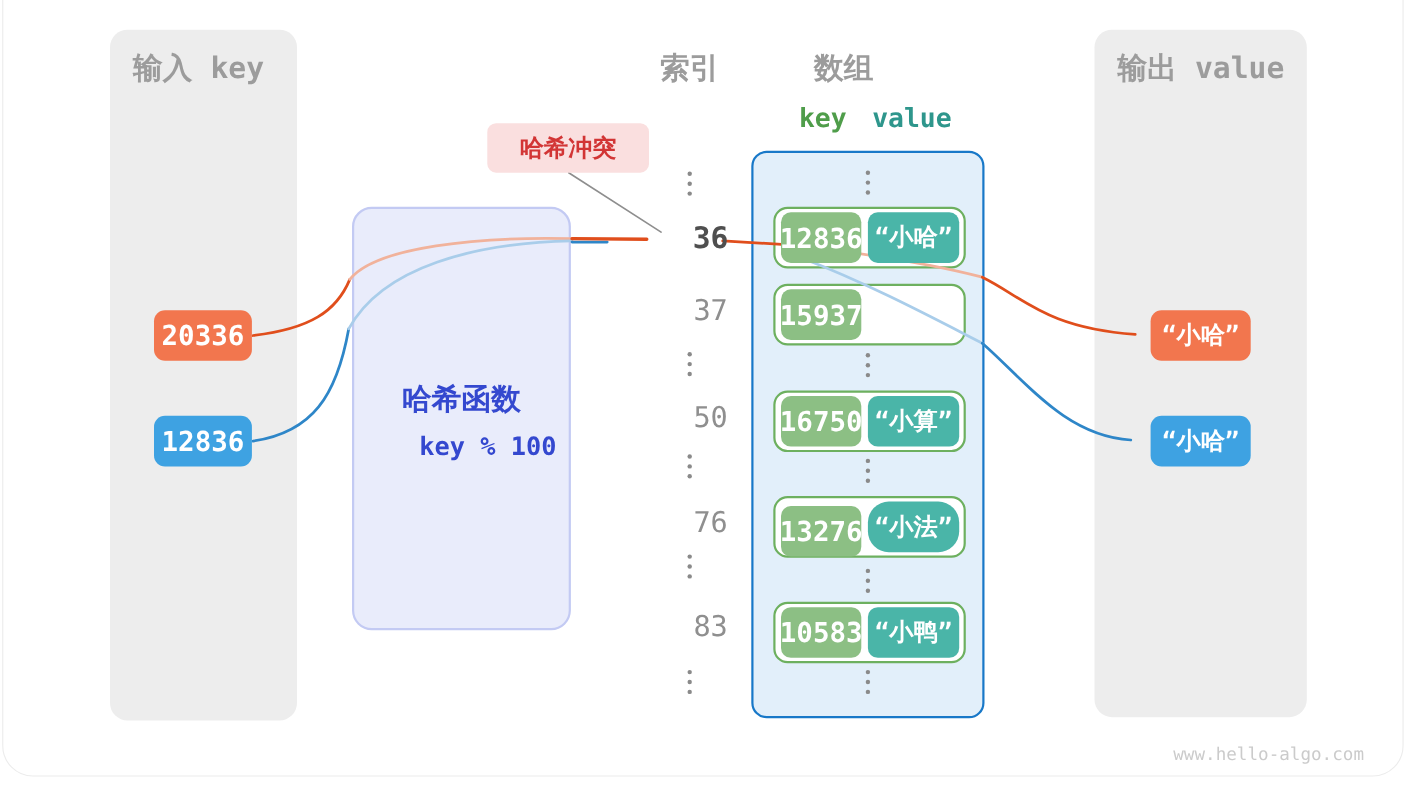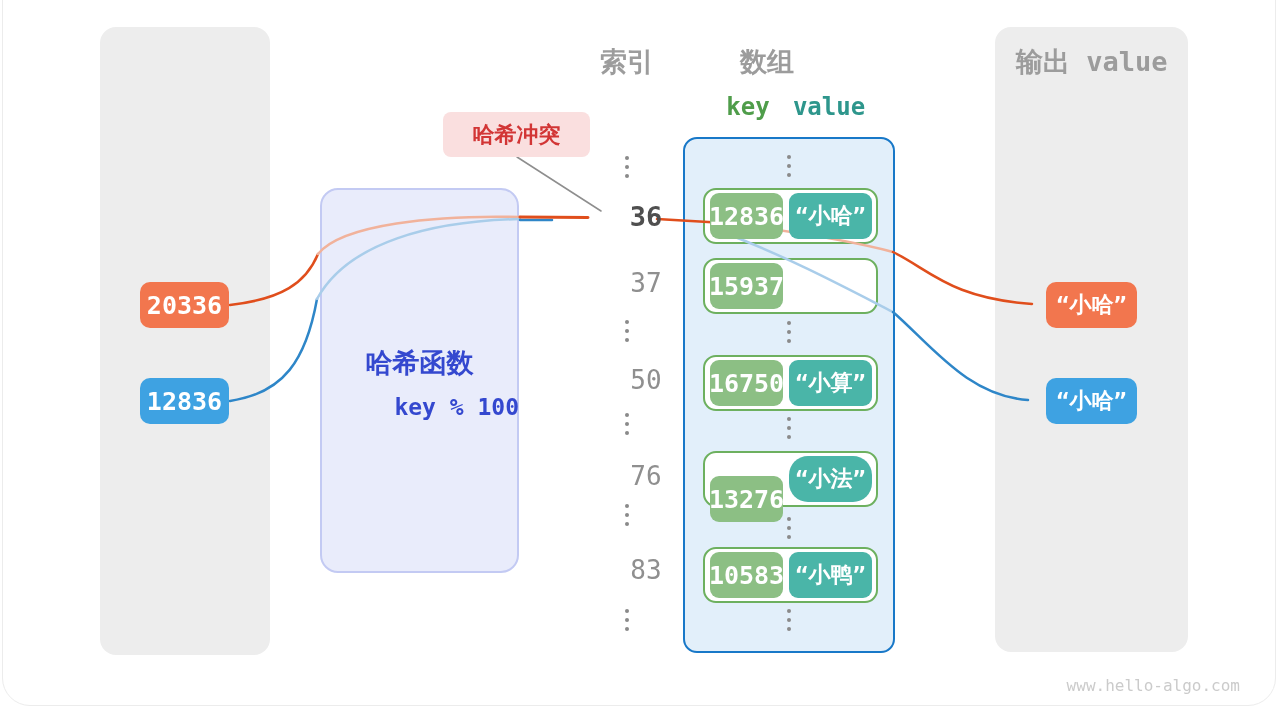--- a/index.html
+++ b/index.html
@@ -46,22 +46,22 @@
          font-family:"DejaVu Sans Mono","Liberation Sans",sans-serif;font-weight:bold;}
   .num-tag{font-size:25px;}
   .cjk-tag{font-size:22px;}
   .idx{position:absolute;left:596px;width:100px;height:36px;line-height:36px;text-align:center;
          font-family:"DejaVu Sans Mono",monospace;font-size:26px;color:var(--index-gray);z-index:3;}
   .idx.active{color:var(--index-active);font-weight:bold;font-size:27px;}
   .dots{position:absolute;display:flex;flex-direction:column;gap:5px;z-index:3;}
   .dots i{width:4px;height:4px;border-radius:50%;background:var(--dot-gray);display:block;}
   .hash-title{position:absolute;left:320px;top:345px;width:199px;text-align:center;
          font-size:27px;font-weight:bold;color:var(--hash-text);z-index:3;}
-  .hash-formula{position:absolute;left:320px;top:394px;width:199px;text-align:right;
-         font-family:"DejaVu Sans Mono",monospace;font-size:23px;font-weight:bold;color:var(--hash-text);z-index:3;}
+  .hash-formula{position:absolute;left:320px;top:394px;width:199px;text-align:center;
+         font-family:"DejaVu Sans Mono",monospace;font-size:23px;font-weight:bold;color:var(--hash-text);z-index:3;padding-left:24px;}
   .collision{position:absolute;left:443px;top:112px;width:147px;height:45px;
          background:var(--collision-bg);border-radius:8px;display:flex;align-items:center;justify-content:center;
          font-size:22px;font-weight:bold;color:var(--collision-text);z-index:3;}
   .kv-header{position:absolute;top:93px;width:80px;text-align:center;
          font-family:"DejaVu Sans Mono",monospace;font-size:24px;font-weight:bold;z-index:3;}
   .watermark{position:absolute;left:990px;top:676px;width:250px;text-align:right;
          font-family:"DejaVu Sans Mono",monospace;font-size:16px;color:var(--watermark-gray);z-index:3;}
 </style>
 </head>
 <body>
@@ -97,20 +97,21 @@
     <path class="st-lb" d="M317,299 C348,242 432,221 520,219"></path>
     <path class="st-b" d="M520,220 L552,220"></path>
     <path class="st-o-main" d="M520,217 L588,217.5" marker-end="url(#ah-o)"></path>
     <path class="st-o" d="M657,219 C690,221 710,222 725,223"></path>
     <path class="st-lo" d="M725,223 C790,231 855,242 893,252"></path>
     <path class="st-lb" d="M730,235 C790,258 850,290 893,312"></path>
     <path class="st-o" d="M893,252 C930,270 950,298 1032,304" marker-end="url(#ah-o)"></path>
     <path class="st-b" d="M893,312 C932,346 968,396 1028,400" marker-end="url(#ah-b)"></path>
   </svg>
 
+  <div class="heading" style="left:121px;top:44px;">输入 key</div>
   <div class="heading" style="left:577px;top:44px;width:100px;text-align:center;">索引</div>
   <div class="heading" style="left:717px;top:44px;width:100px;text-align:center;">数组</div>
   <div class="heading" style="left:1016px;top:44px;">输出 value</div>
   <div class="kv-header" style="left:708px;color:var(--key-header-green);">key</div>
   <div class="kv-header" style="left:789px;color:var(--value-header-teal);">value</div>
 
   <div class="collision">哈希冲突</div>
 
   <div class="hash-title">哈希函数</div>
   <div class="hash-formula">key % 100</div>
@@ -173,21 +174,21 @@
       <i></i>
       <i></i>
       <i></i>
     </div>
 
   <div class="tag num-tag" style="left:710px;top:193px;width:73px;height:46px;background:var(--key-green);border-radius:9px;">12836</div>
   <div class="tag cjk-tag" style="left:789px;top:193px;width:83px;height:46px;background:var(--value-teal);border-radius:9px;">“小哈”</div>
   <div class="tag num-tag" style="left:710px;top:263px;width:73px;height:46px;background:var(--key-green);border-radius:9px;">15937</div>
   <div class="tag num-tag" style="left:710px;top:360px;width:73px;height:46px;background:var(--key-green);border-radius:9px;">16750</div>
   <div class="tag cjk-tag" style="left:789px;top:360px;width:83px;height:46px;background:var(--value-teal);border-radius:9px;">“小算”</div>
-  <div class="tag num-tag" style="left:710px;top:476px;width:73px;height:46px;background:var(--key-green);border-radius:9px;">13276</div>
+  <div class="tag num-tag" style="left:710px;top:460px;width:73px;height:46px;background:var(--key-green);border-radius:9px;">13276</div>
   <div class="tag cjk-tag" style="left:789px;top:456px;width:83px;height:46px;background:var(--value-teal);border-radius:19px;">“小法”</div>
   <div class="tag num-tag" style="left:710px;top:552px;width:73px;height:46px;background:var(--key-green);border-radius:9px;">10583</div>
   <div class="tag cjk-tag" style="left:789px;top:552px;width:83px;height:46px;background:var(--value-teal);border-radius:9px;">“小鸭”</div>
 
   <div class="tag cjk-tag" style="left:1046px;top:282px;width:91px;height:46px;background:var(--orange);">“小哈”</div>
   <div class="tag cjk-tag" style="left:1046px;top:378px;width:91px;height:46px;background:var(--blue);">“小哈”</div>
 
   <div class="watermark">www.hello-algo.com</div>
 
 </div>

